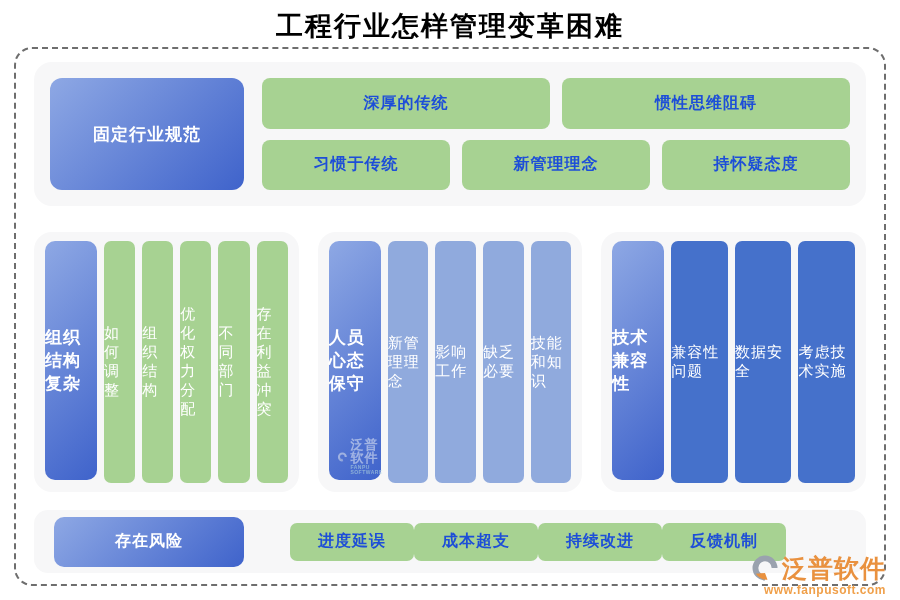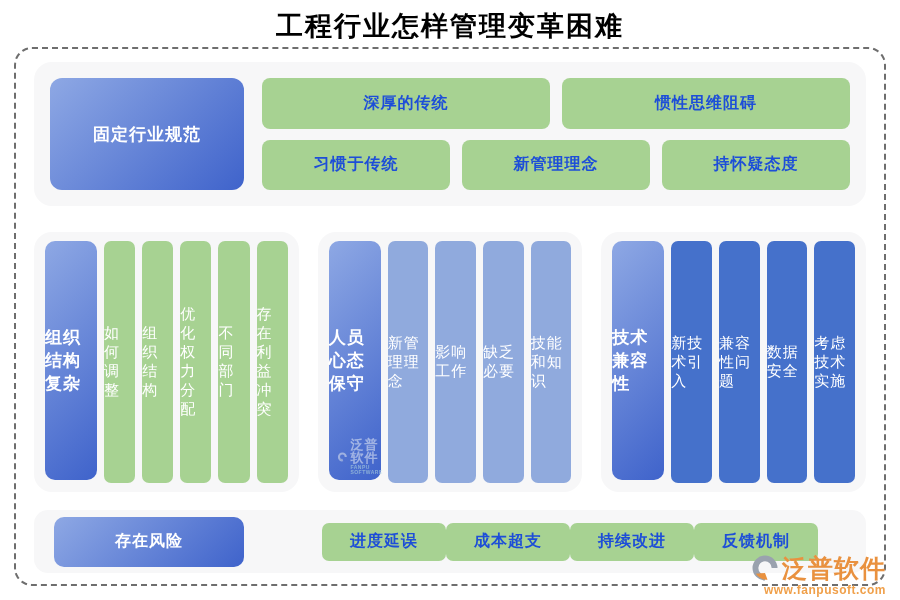--- a/index.html
+++ b/index.html
@@ -74,21 +74,21 @@
 
   
   .bottom-panel {
     height:63px; border-radius:14px; display:flex; align-items:center;
     padding:0 48px 0 20px;
   }
   .bottom-main {
     width:190px; height:50px; flex:none; font-size:16px; border-radius:10px;
   }
   .bottom-greens {
-    flex:1; display:flex; justify-content:flex-end; margin-left:14px;
+    flex:1; display:flex; justify-content:center; margin-left:14px;
   }
   .bottom-greens .gbox {
     flex:none; width:124px; height:38px; font-size:16px; border-radius:7px;
   }
 
   
   .logo {
     position:absolute; right:14px; bottom:4px; display:flex;
     flex-direction:column; align-items:flex-end; line-height:1;
   }
@@ -146,21 +146,20 @@
           </span>
         </div>
         <div class="col-item item-lblue">新管理理念</div>
         <div class="col-item item-lblue">影响工作</div>
         <div class="col-item item-lblue">缺乏必要</div>
         <div class="col-item item-lblue">技能和知识</div>
       </div>
 
       <div class="col-panel">
         <div class="col-header">技术兼容性</div>
-        <div class="col-item item-blue">新技术引入</div>
         <div class="col-item item-blue">兼容性问题</div>
         <div class="col-item item-blue">数据安全</div>
         <div class="col-item item-blue">考虑技术实施</div>
       </div>
 
     </div>
 
     <div class="panel bottom-panel">
       <div class="big-blue bottom-main">存在风险</div>
       <div class="bottom-greens">

